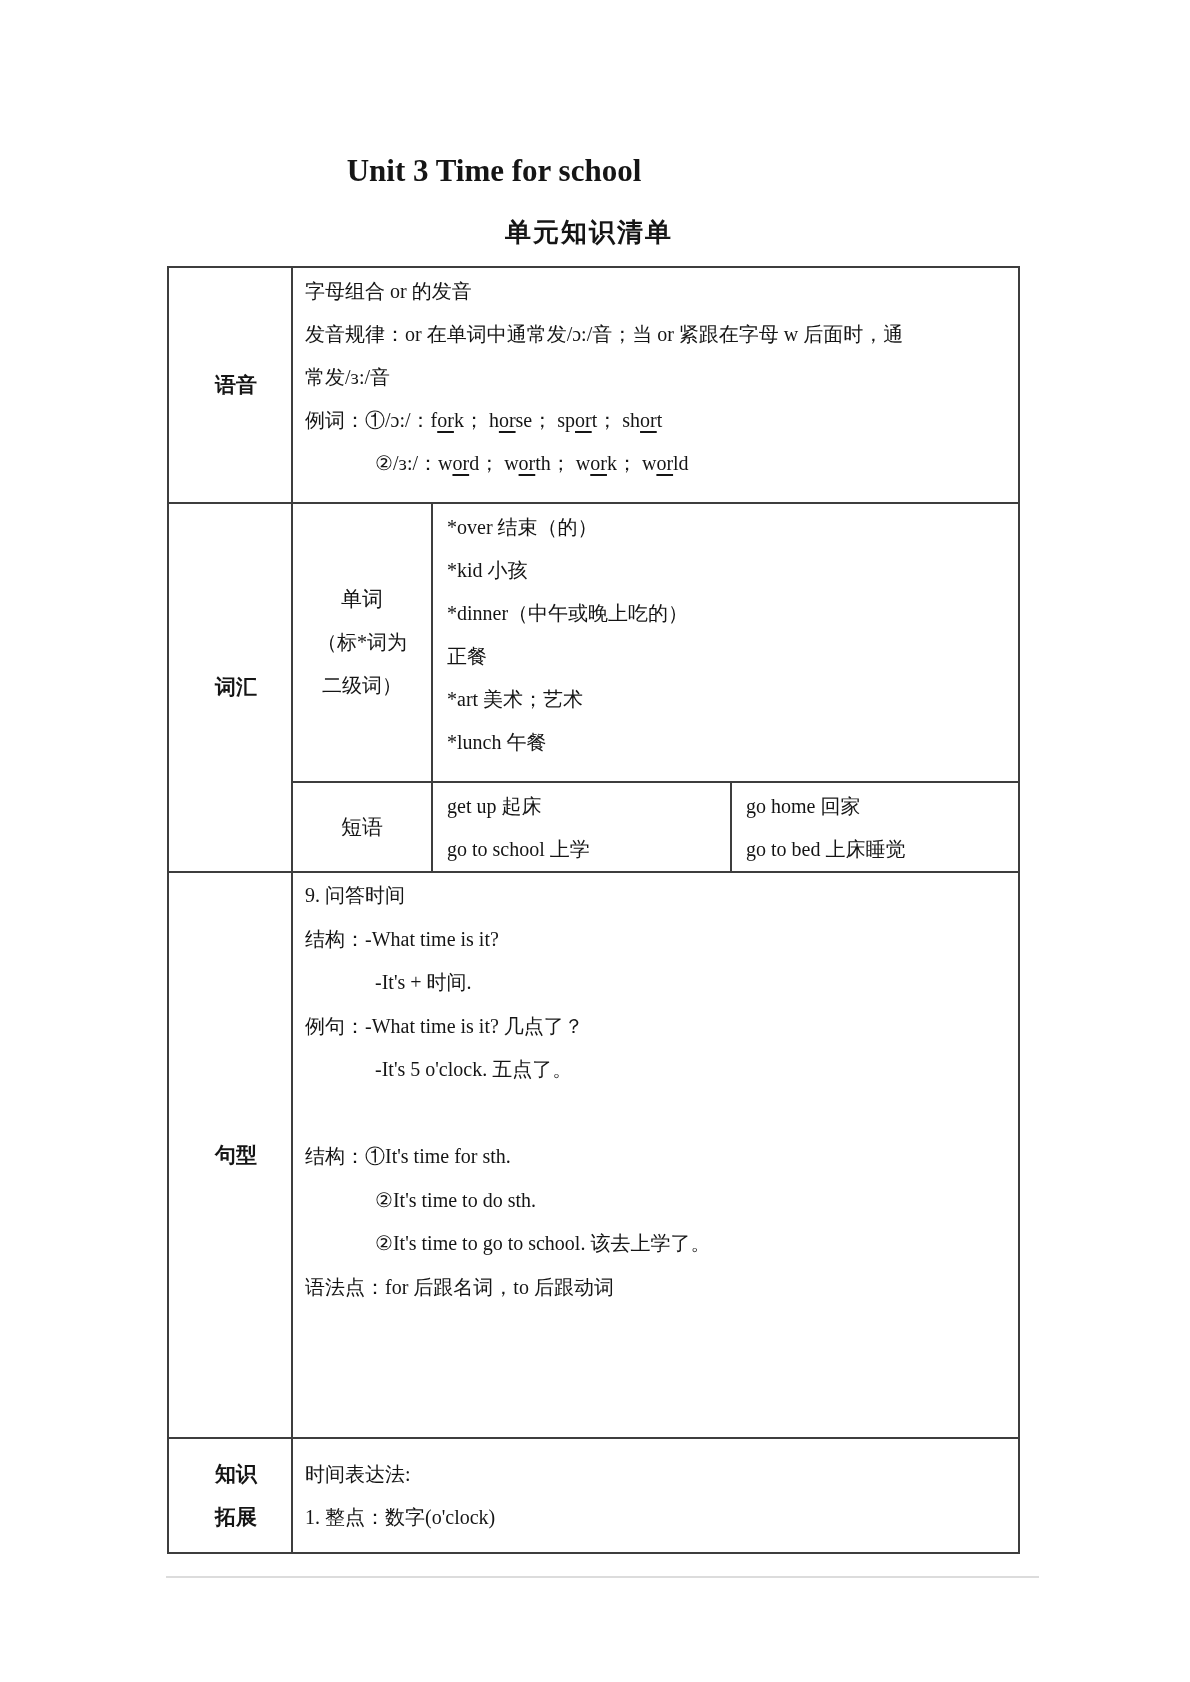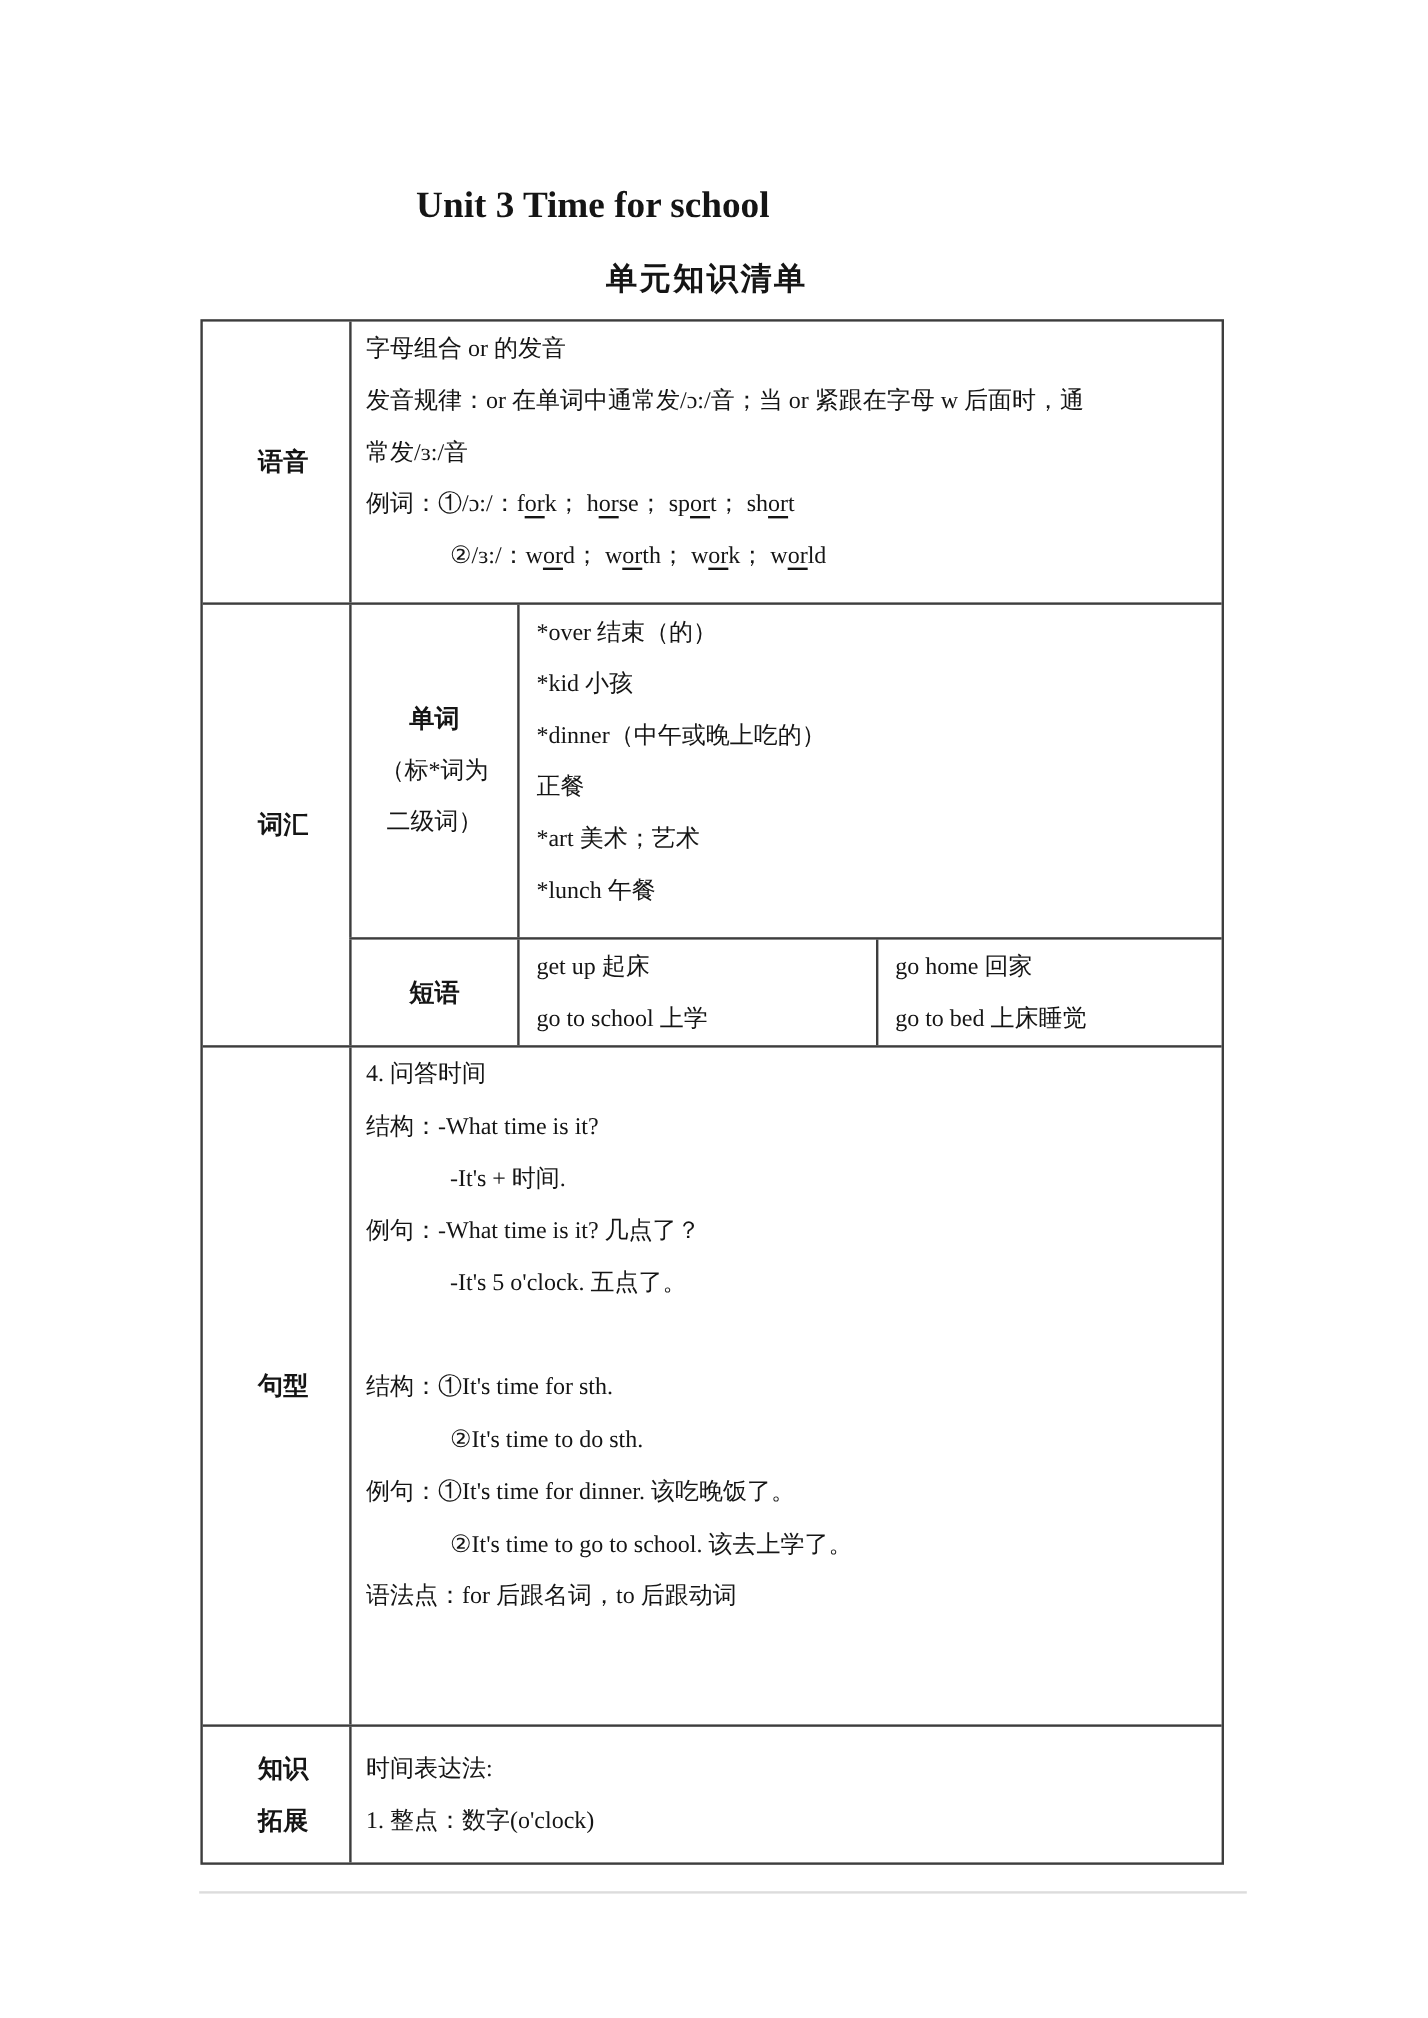--- a/index.html
+++ b/index.html
@@ -44,21 +44,21 @@
   .u{text-decoration:underline;text-underline-offset:4px;text-decoration-thickness:1.5px;}
   .sep{margin-right:5px;}
   .vocab-body{flex:1;display:flex;flex-direction:column;box-sizing:border-box;}
   .words-subrow{height:281px;display:flex;box-sizing:border-box;}
   .phrases-subrow{flex:1;display:flex;border-top:2px solid #3d3d3d;box-sizing:border-box;}
   .sub-label{
     width:140px;flex:0 0 140px;border-left:2px solid #3d3d3d;
     display:flex;flex-direction:column;align-items:center;justify-content:center;
     line-height:43px;text-align:center;box-sizing:border-box;
   }
-  .sub-label .b{font-weight:bold;font-size:21px;}
+  .sub-label .b{font-weight:normal;font-size:21px;}
   .word-col{
     border-left:2px solid #3d3d3d;padding:2px 12px 0 14px;
     line-height:43px;box-sizing:border-box;
   }
   .col-a{width:299px;flex:0 0 299px;}
   .col-b{flex:1;}
   .ext-content{padding-top:14px;}
   .page-cut-line{
     position:absolute;left:166px;top:1576px;width:873px;height:2px;
     background:#dcdcdc;
@@ -123,29 +123,28 @@
         </div>
       </div>
     </div>
   </div>
 
   <div class="row h-sent sent">
     <div class="label-cell">
       <span>句型</span>
     </div>
     <div class="content" style="padding-top:1px;">
-      <div class="line">4. 问答时间</div>
+      <div class="line">9. 问答时间</div>
       <div class="line">结构：-What time is it?</div>
       <div class="line indent">-It's + 时间.</div>
       <div class="line">例句：-What time is it? 几点了？</div>
       <div class="line indent">-It's 5 o'clock. 五点了。</div>
       <div class="line"></div>
       <div class="line">结构：①It's time for sth.</div>
       <div class="line indent">②It's time to do sth.</div>
-      <div class="line">例句：①It's time for dinner. 该吃晚饭了。</div>
       <div class="line indent">②It's time to go to school. 该去上学了。</div>
       <div class="line">语法点：for 后跟名词，to 后跟动词</div>
     </div>
   </div>
 
   <div class="row h-ext">
     <div class="label-cell">
       <span>知识</span>
       <span>拓展</span>
     </div>

